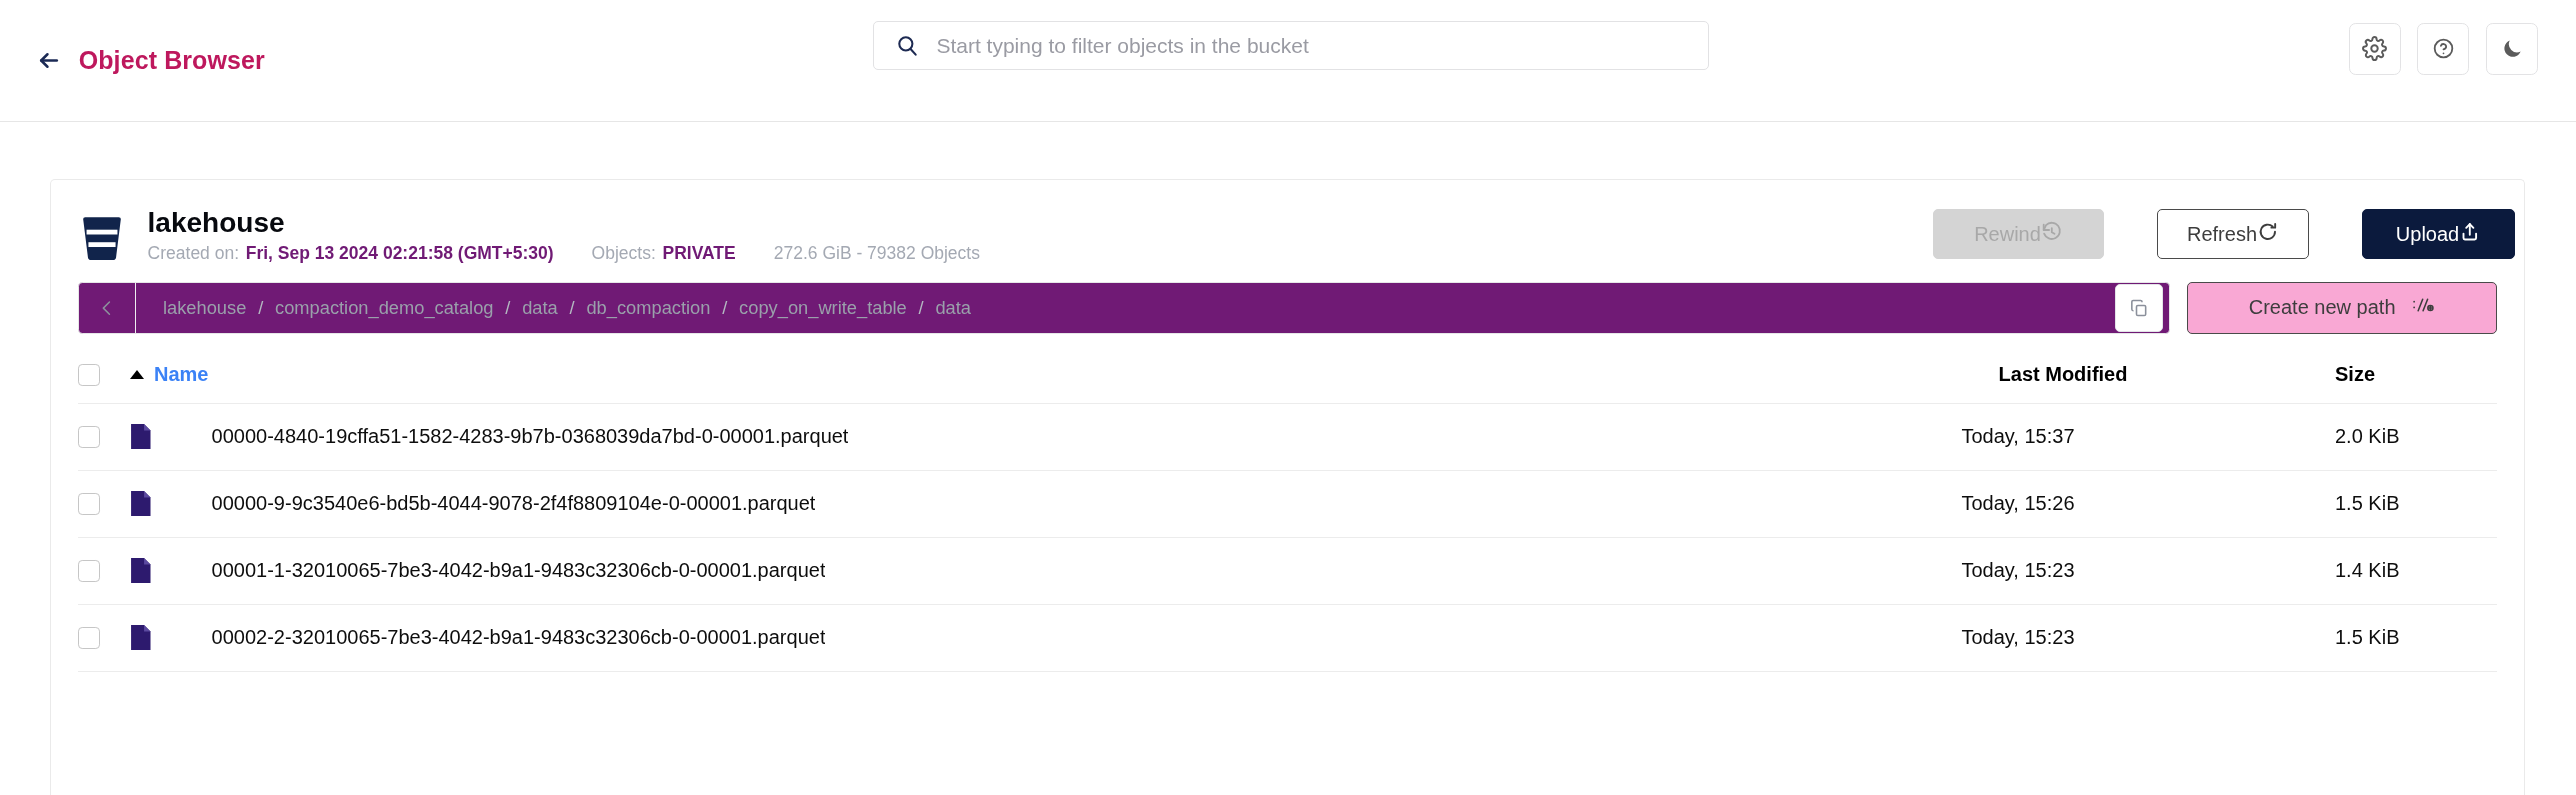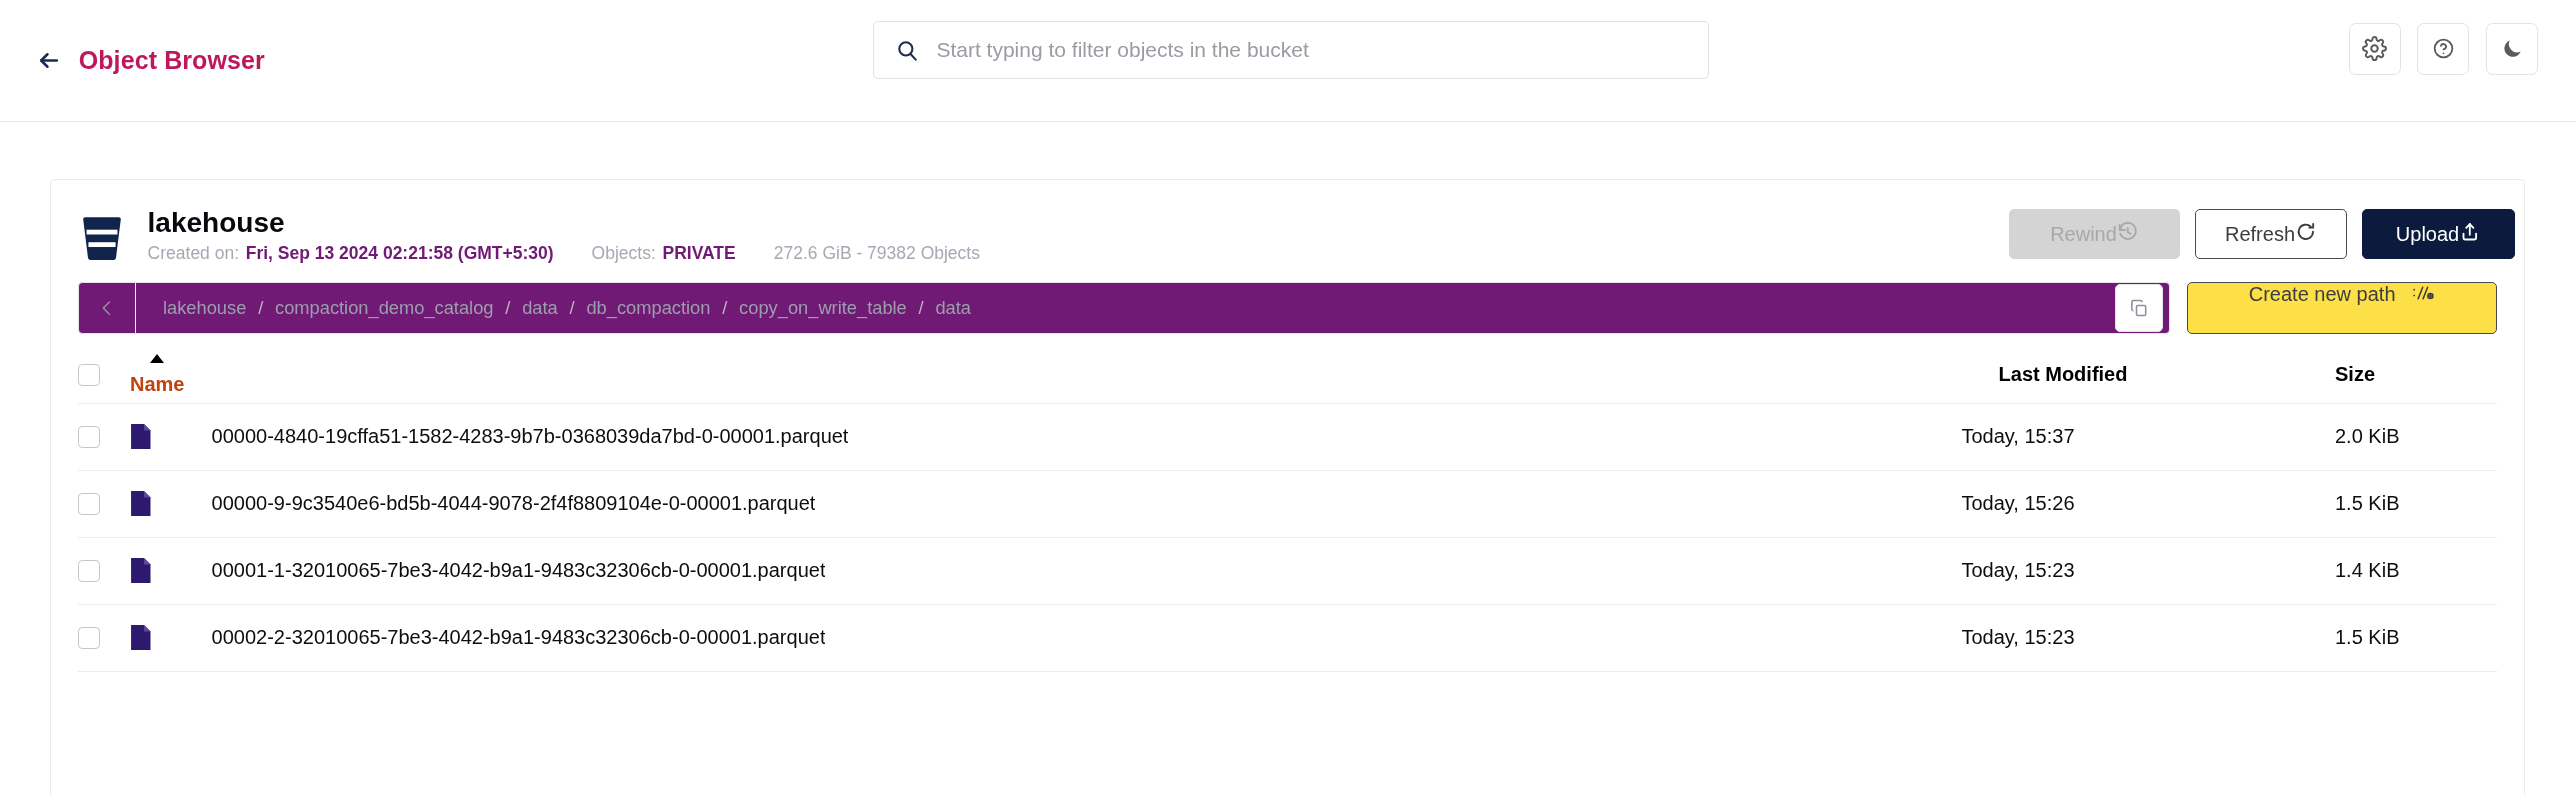--- a/index.html
+++ b/index.html
@@ -48,21 +48,21 @@
     font-weight: bold;
     color: #be185d;
     letter-spacing: 0.1px;
   }
 
   .search-wrap {
     position: absolute;
     left: 873px;
     top: 21px;
     width: 836px;
-    height: 58px;
+    height: 49px;
     border: 1.7px solid #e2e2e4;
     border-radius: 5px;
     display: flex;
     align-items: center;
     padding: 0 21.6px;
     gap: 18.3px;
     background: #fff;
   }
 
   .search-icon { color: #1d2a52; display: flex; align-items: center; }
@@ -158,20 +158,21 @@
     height: 50px;
     border-radius: 5px;
     display: flex;
     align-items: center;
     justify-content: center;
     gap: 0;
     font-size: 20px;
     font-family: "Liberation Sans", sans-serif;
     cursor: pointer;
     padding: 0 23px;
+    margin-left: 38px;
   }
 
   .btn-rewind {
     background: #d4d4d4;
     border: 1.7px solid #d4d4d4;
     color: #a8a8a8;
     width: 171px;
     cursor: default;
   }
 
@@ -245,24 +246,25 @@
     cursor: pointer;
     flex: none;
     background: #fff;
   }
 
   .btn-newpath {
     height: 52px;
     width: 310px;
     border: 1.7px solid #4a4a4a;
     border-radius: 5px;
-    background: #fde047;
+    background: #f9a8d4;
     color: #3d3d3d;
     font-size: 20px;
     display: flex;
+    align-items: center;
     justify-content: center;
     gap: 16.7px;
     cursor: pointer;
     flex: none;
   }
 
   
   .table {
     margin: 13.3px 27px 0 27px;
   }
@@ -291,23 +293,22 @@
     background: #fff;
     cursor: pointer;
   }
 
   .th-name {
     display: flex;
     align-items: center;
     gap: 10px;
     font-size: 20px;
     font-weight: bold;
-    color: #c2410c;
-    cursor: pointer;
-    flex-direction: column;
+    color: #3b82f6;
+    cursor: pointer;
   }
 
   .sort-caret {
     width: 0; height: 0;
     border-left: 7.5px solid transparent;
     border-right: 7.5px solid transparent;
     border-bottom: 9.2px solid #000;
   }
 
   .th { font-size: 20px; font-weight: bold; color: #000; }

